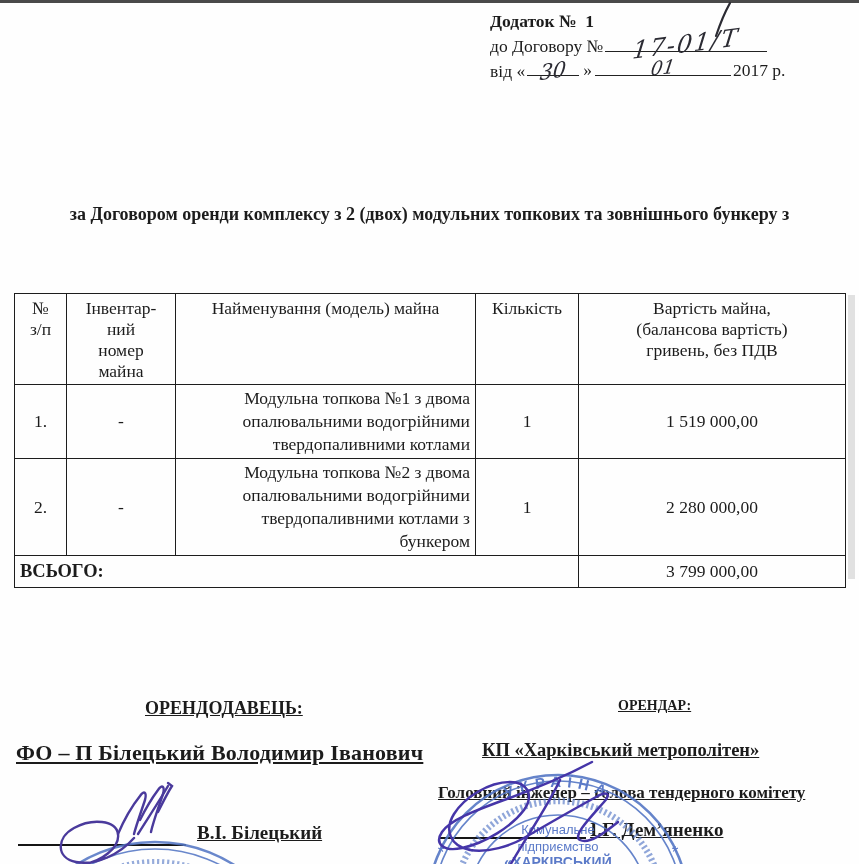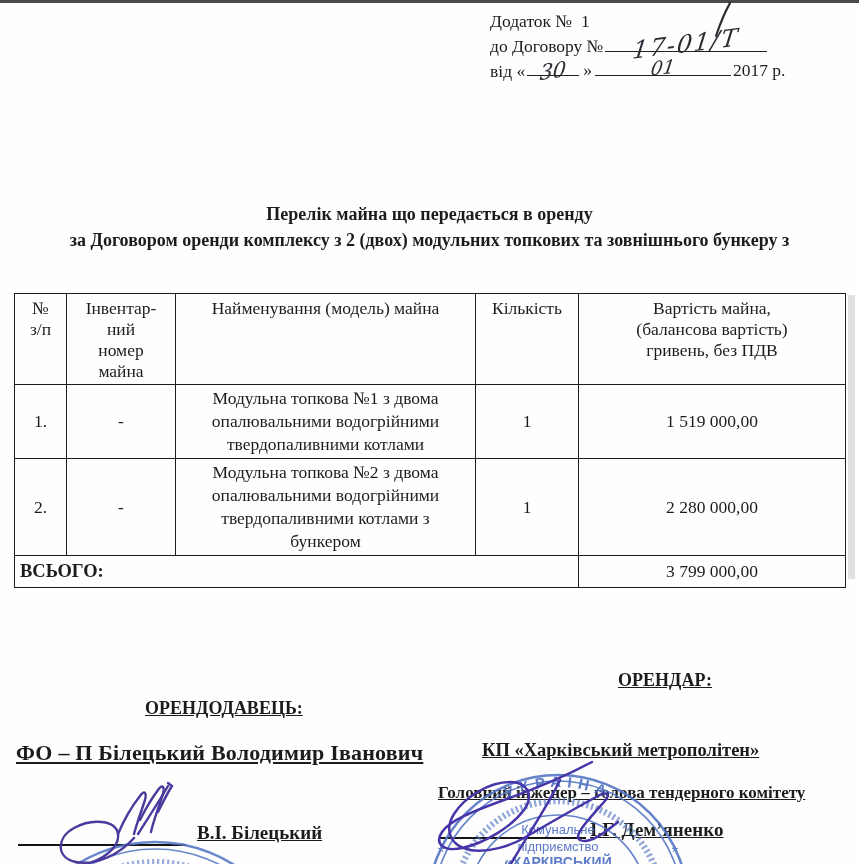--- a/index.html
+++ b/index.html
@@ -6,21 +6,21 @@
   body{
     width:859px;height:864px;position:relative;overflow:hidden;
     background:#fefefe;color:#1c1c1c;
     font-family:"Liberation Serif", serif;
   }
   .top-edge{position:absolute;top:0;left:0;width:859px;height:3px;background:#4a4a4a;}
   .scan-shadow{position:absolute;left:848px;top:295px;width:7px;height:284px;background:#c9c9c9;opacity:.55;}
 
   
   .appendix{position:absolute;left:490px;top:9px;font-size:17.5px;line-height:24px;}
-  .appendix .pre{white-space:pre;}
+  .appendix .pre{white-space:pre;font-weight:bold;}
   .uline{display:inline-block;border-bottom:1.8px solid #222;position:relative;height:1em;vertical-align:baseline;}
   .u-contract{width:162px;margin-left:2px;}
   .u-day{width:52px;margin-left:2px;}
   .u-month{width:136px;margin-left:3px;}
   .hand{
     position:absolute;left:50%;bottom:-5px;white-space:nowrap;
     font-family:"DejaVu Serif", serif;font-style:italic;color:#2b2b33;
   }
   .hand-contract{font-size:24px;letter-spacing:2px;transform:translateX(-50%) rotate(-7deg) skewX(-14deg);}
   .hand-day{font-size:21px;transform:translateX(-50%) rotate(-9deg) skewX(-14deg);bottom:-8px;}
@@ -36,29 +36,29 @@
   table.assets{position:absolute;left:14px;top:293px;width:831px;
     border-collapse:collapse;table-layout:fixed;font-size:17.5px;}
   table.assets td{border:1.9px solid #1d1d1d;padding:2px 5px;overflow:hidden;}
   tr.thead td{vertical-align:top;text-align:center;padding-top:4px;}
   tr.thead{height:90px;}
   .pre-line{white-space:pre-line;}
   tr.row1{height:71px;}
   tr.row2{height:90px;}
   tr.rtotal{height:32px;}
   td.c-num,td.c-inv,td.c-qty,td.c-val{text-align:center;vertical-align:middle;}
-  td.c-name{text-align:center;vertical-align:top;padding-left:9px;line-height:23px;}
+  td.c-name{text-align:right;vertical-align:top;padding-left:9px;line-height:23px;}
   td.total-label{text-align:left;font-weight:bold;font-size:18.5px;}
   td.total-value{text-align:center;margin-left:32px;}
 
   
   .abs{position:absolute;}
   .b{font-weight:bold;text-decoration:underline;}
   .lessor-heading{left:145px;top:698px;font-size:18px;}
-  .lessee-heading{left:618px;top:670px;font-size:18px;}
+  .lessee-heading{left:618px;top:698px;font-size:14px;}
   .lessor-name{left:16px;top:740px;font-size:22px;letter-spacing:.2px;}
   .lessee-name{left:470px;top:740px;font-size:18.5px;margin-left:12px;}
   .lessee-position{left:438px;top:783px;font-size:17px;}
   .sign-line{border-bottom:2.6px solid #151515;height:0;}
   .line-left{left:18px;top:844px;width:168px;}
   .line-right{left:440px;top:837px;width:146px;}
   .lessor-signatory{left:197px;top:822px;font-size:19px;text-align:right;}
   .lessee-signatory{left:590px;top:819px;font-size:19px;}
 
   .overlay{position:absolute;left:0;top:0;width:859px;height:864px;pointer-events:none;}
@@ -69,21 +69,20 @@
 <div class="top-edge"></div>
 <div class="scan-shadow"></div>
 
 <div class="appendix">
   <div class="pre">Додаток №  1</div>
   <div><span>до Договору №</span><span class="uline u-contract"><span class="hand hand-contract">17-01/Т</span></span></div>
   <div><span>від «</span><span class="uline u-day"><span class="hand hand-day">30</span></span><span class="qclose">»</span><span class="uline u-month"><span class="hand hand-month">01</span></span><span class="year">2017 р.</span></div>
 </div>
 
 <div class="title">
-  <div>Перелік майна що передається в оренду</div>
   <div>за Договором оренди комплексу з 2 (двох) модульних топкових та зовнішнього бункеру з</div>
 </div>
 
 <table class="assets">
   <colgroup>
     <col style="width:52px">
       <col style="width:109px">
       <col style="width:300px">
       <col style="width:103px">
       <col style="width:267px">

